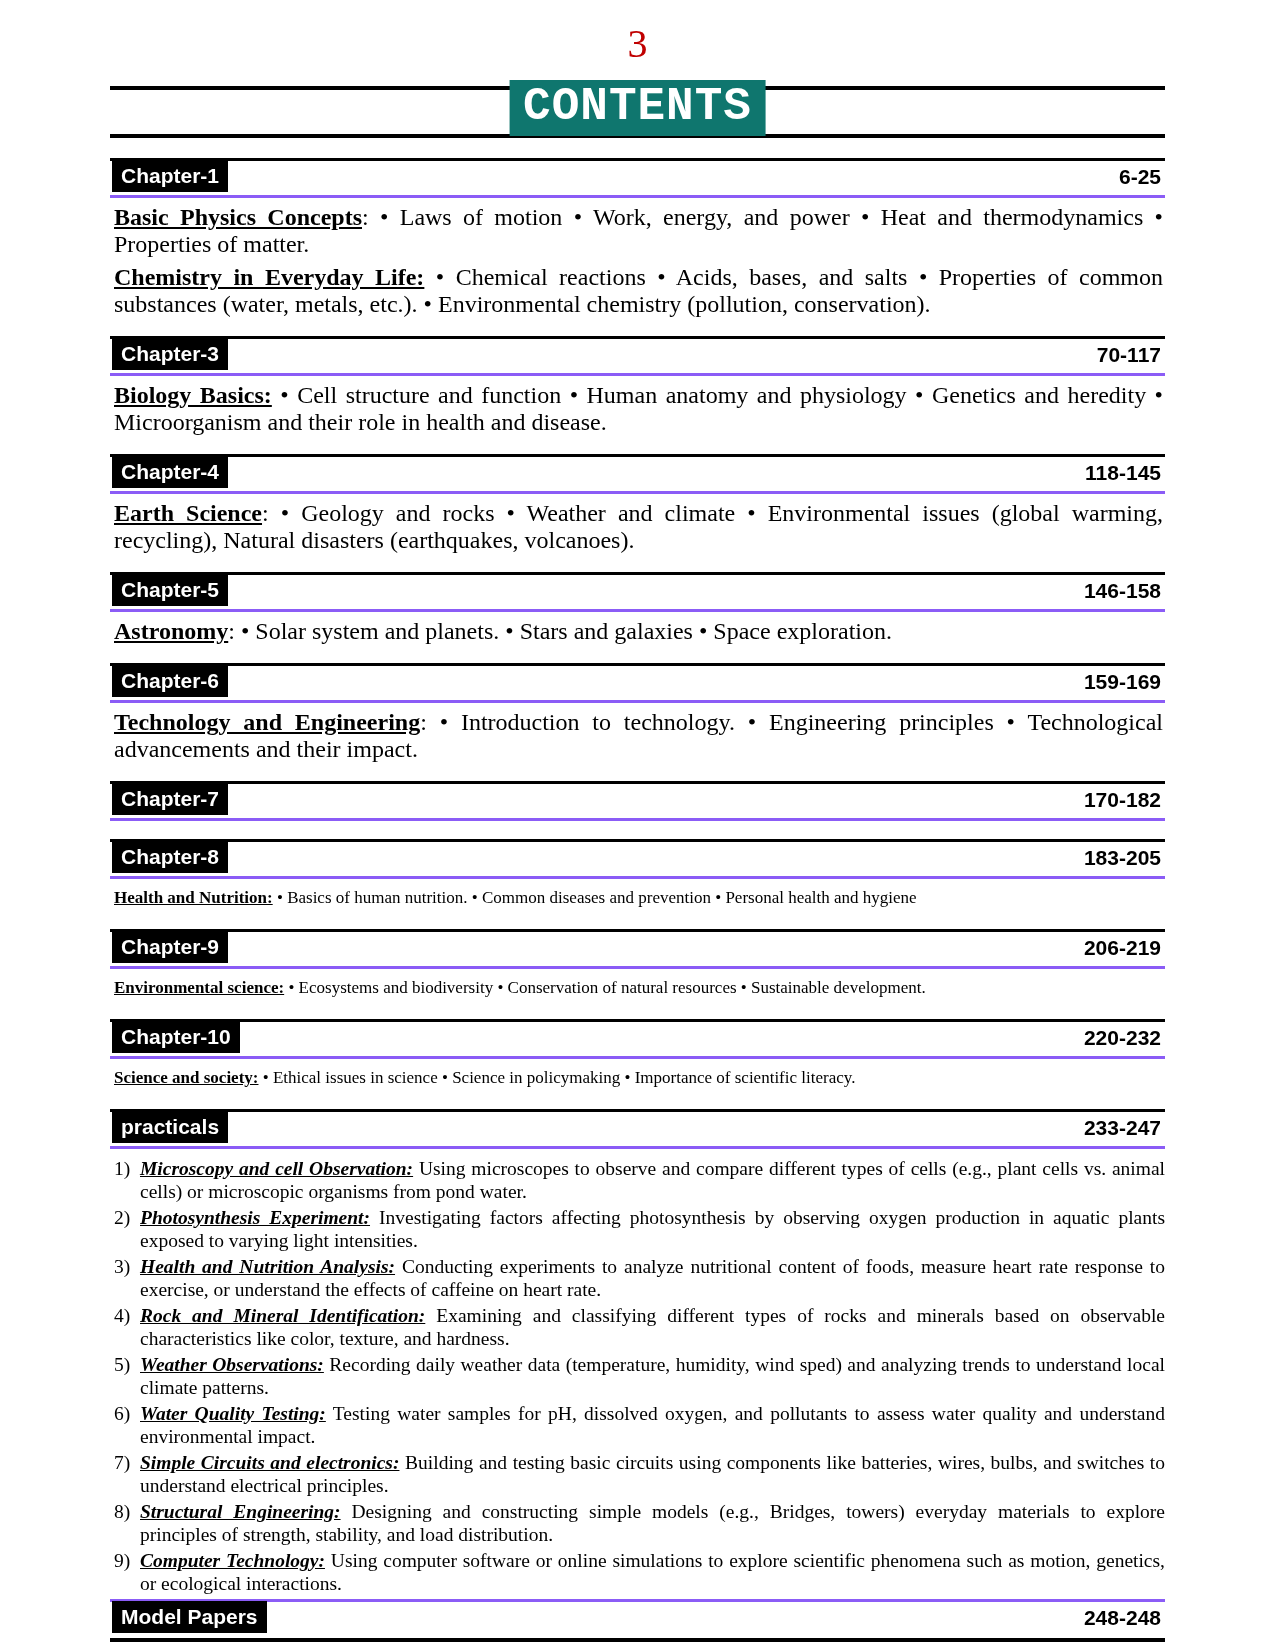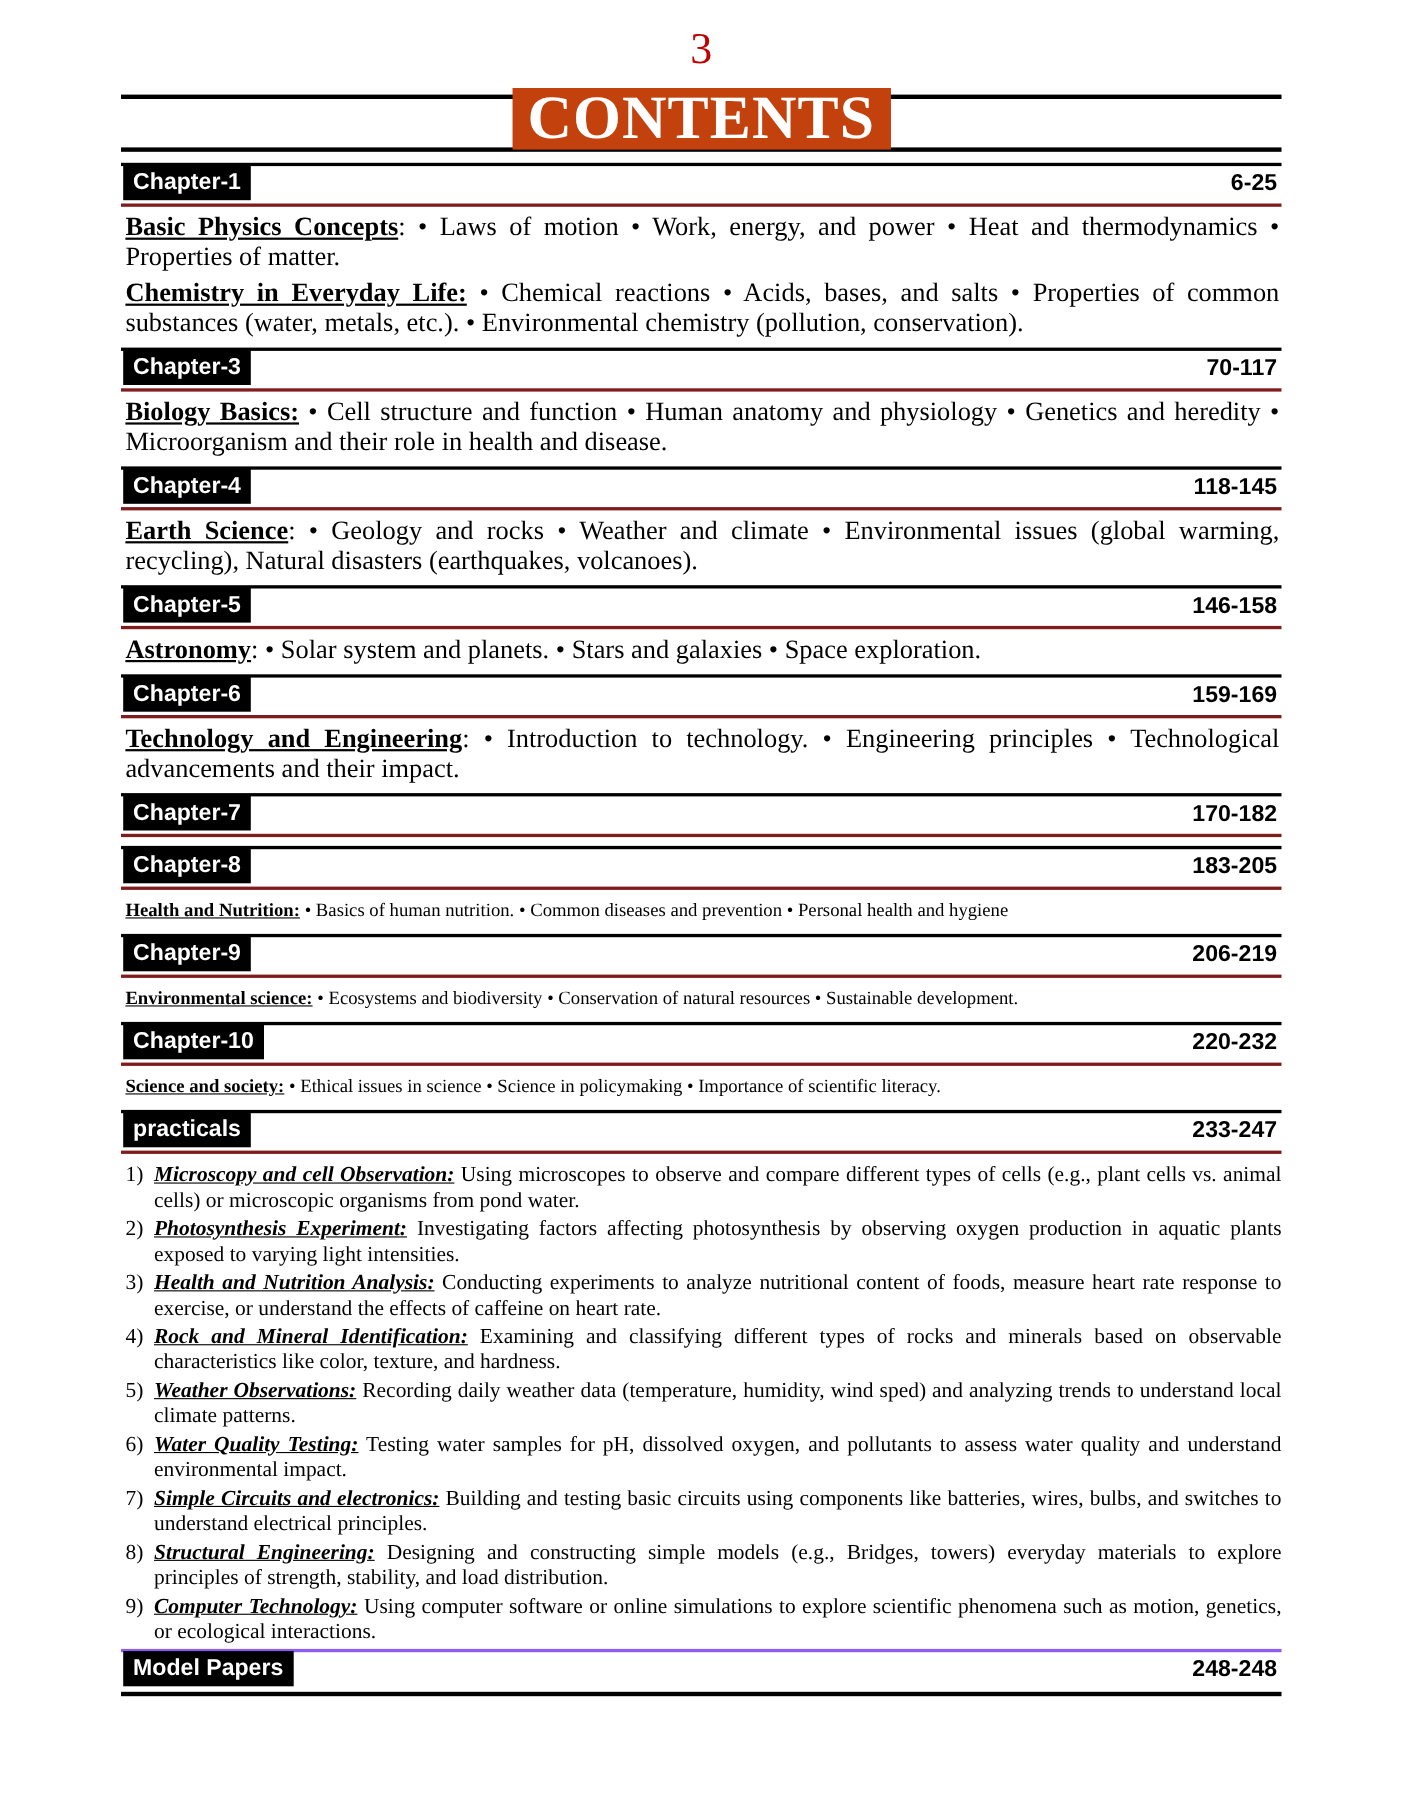--- a/index.html
+++ b/index.html
@@ -44,38 +44,38 @@
   .contents-band .rule-bot {
     position: absolute;
     left: 0; right: 0; bottom: 2px;
     border-top: 4px solid #000;
   }
   .contents-title {
     position: absolute;
     left: 50%;
     transform: translateX(-50%);
     top: -4px;
-    background: #c2410c;
+    background: #0f766e;
     color: #fff;
-    font-family: Liberation Serif, serif;
-    font-weight: bold;
-    font-size: 56px;
+    font-family: Liberation Mono, monospace;
+    font-weight: bold;
+    font-size: 46px;
     letter-spacing: 1px;
     padding: 4px 14px 6px 14px;
     line-height: 46px;
     white-space: nowrap;
   }
 
   
   .chapter-row {
     position: relative;
     height: 34px;
     border-top: 3px solid #000;
-    border-bottom: 3px solid #7f1d1d;
-    margin-top: 8px;
+    border-bottom: 3px solid #8b5cf6;
+    margin-top: 18px;
   }
   .chapter-tag {
     position: absolute;
     left: 2px;
     top: -1px;
     background: #000;
     color: #fff;
     font-family: "Liberation Sans", sans-serif;
     font-weight: bold;
     font-size: 21px;

